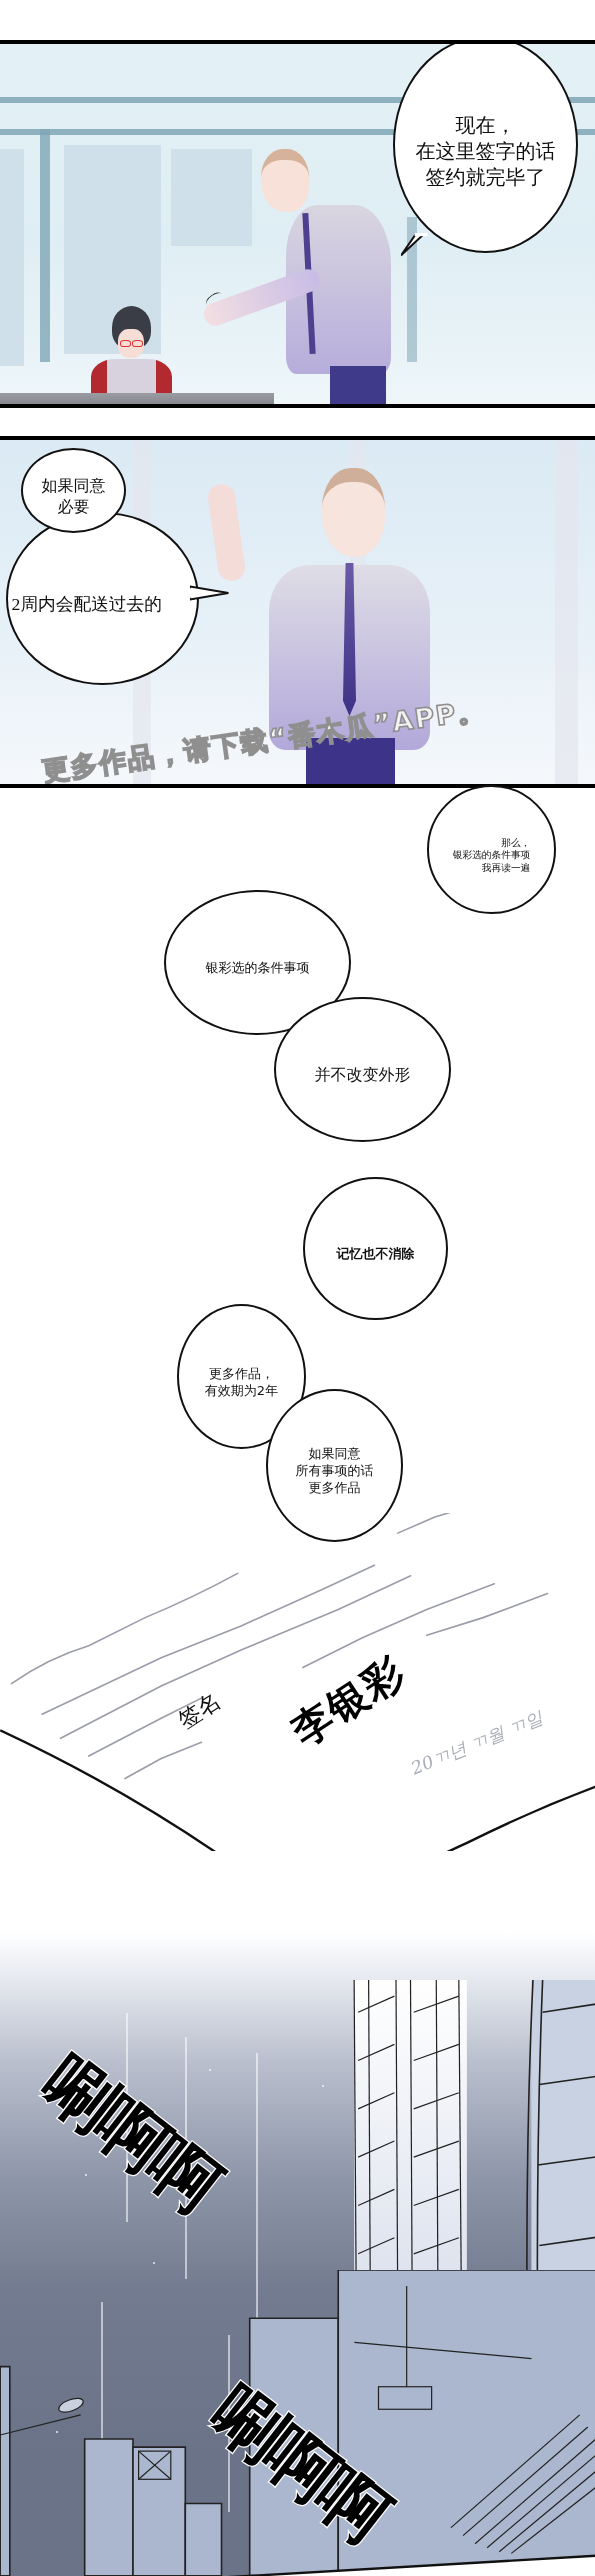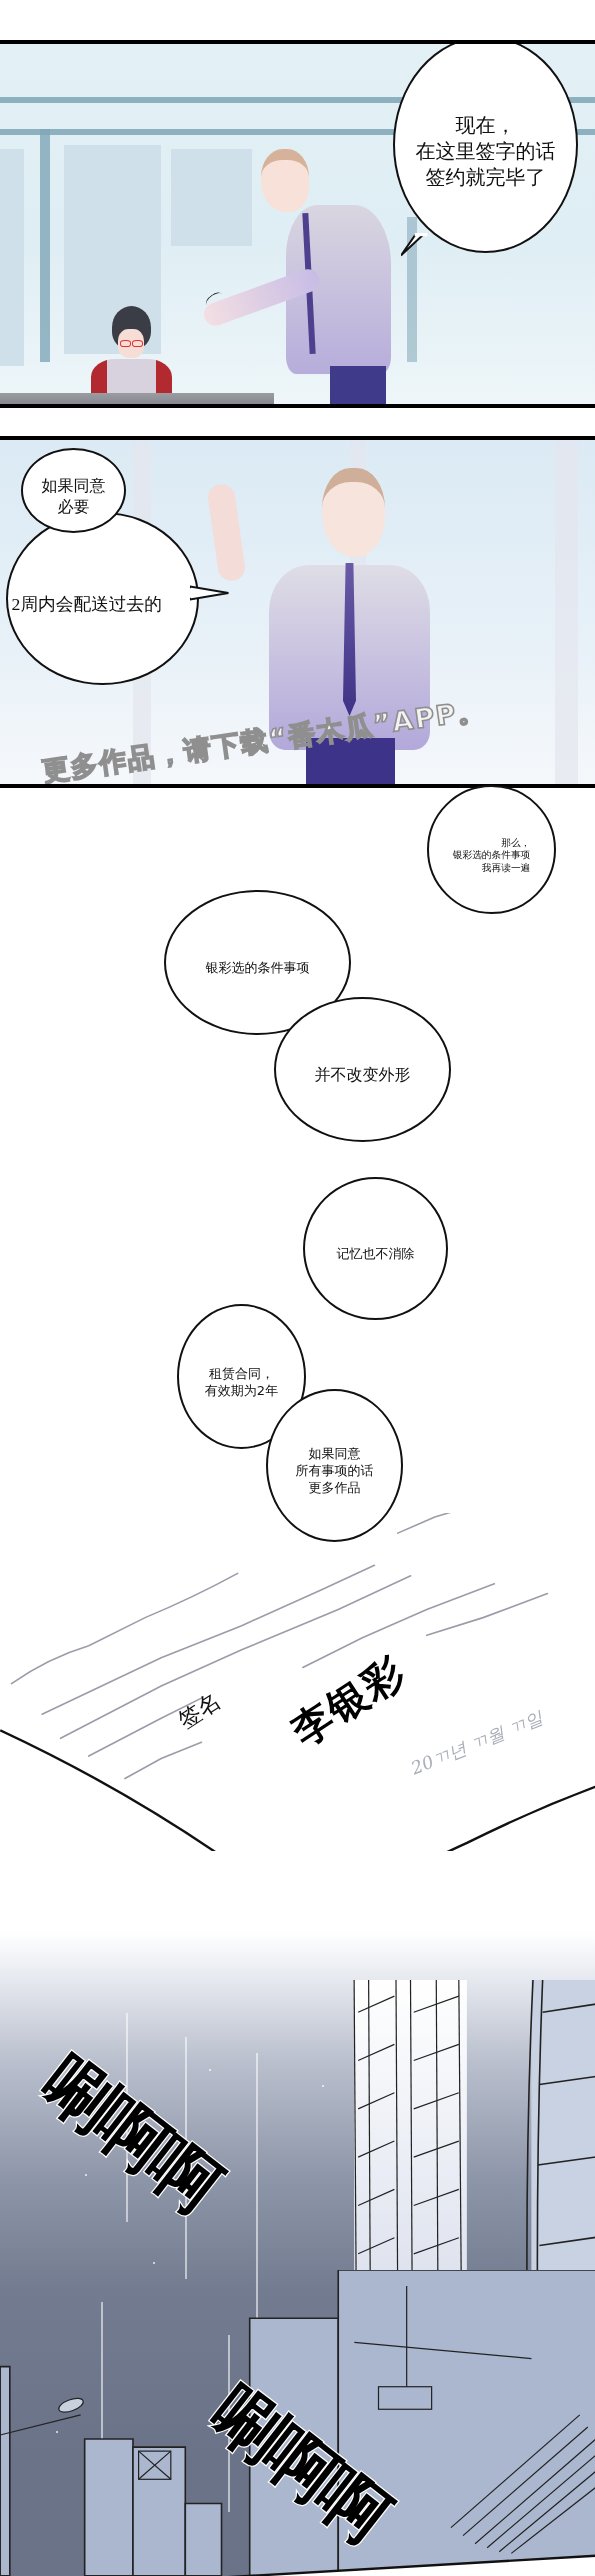--- a/index.html
+++ b/index.html
@@ -121,26 +121,26 @@
 我再读一遍</span>
 </div>
 
 <div class="bubble" style="left:164px; top:890px; width:187px; height:145px; font-size:13px;">
   <span class="txt">银彩选的条件事项</span>
 </div>
 <div class="bubble" style="left:274px; top:997px; width:177px; height:145px; font-size:16px;">
   <span class="txt">并不改变外形</span>
 </div>
 
-<div class="bubble" style="left:303px; top:1177px; width:145px; height:143px; font-size:13px;">
+<div class="bubble" style="left:303px; top:1177px; width:145px; height:143px; font-size:13px;font-weight:bold;">
   <span class="txt">记忆也不消除</span>
 </div>
 
 <div class="bubble" style="left:177px; top:1304px; width:129px; height:145px; font-size:13px;">
-  <span class="txt">租赁合同，
+  <span class="txt">更多作品，
 有效期为2年</span>
 </div>
 <div class="bubble" style="left:266px; top:1389px; width:137px; height:153px; font-size:13px;">
   <span class="txt">如果同意
 所有事项的话
 更多作品</span>
 </div>
 
 <svg class="doc-lines" viewBox="0 1880 740 420" width="596" height="338">
   <g fill="none" stroke="#9a9ca8" stroke-width="2" stroke-linecap="round">

